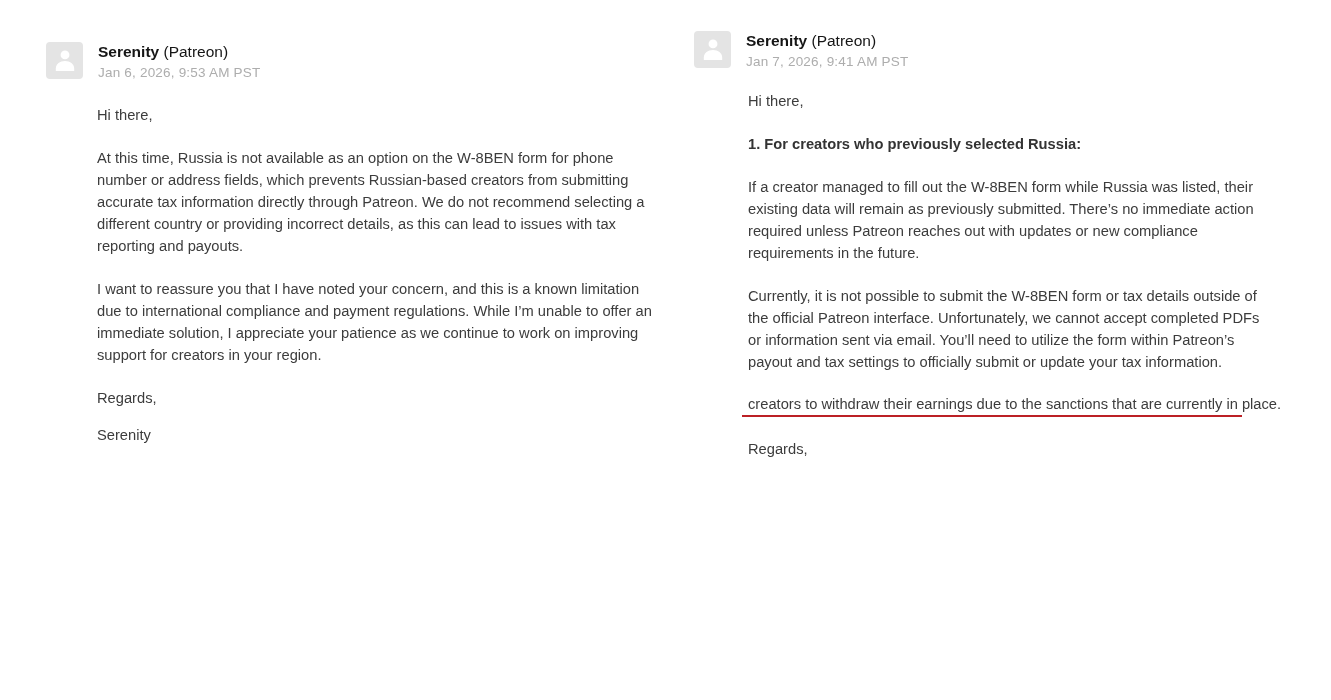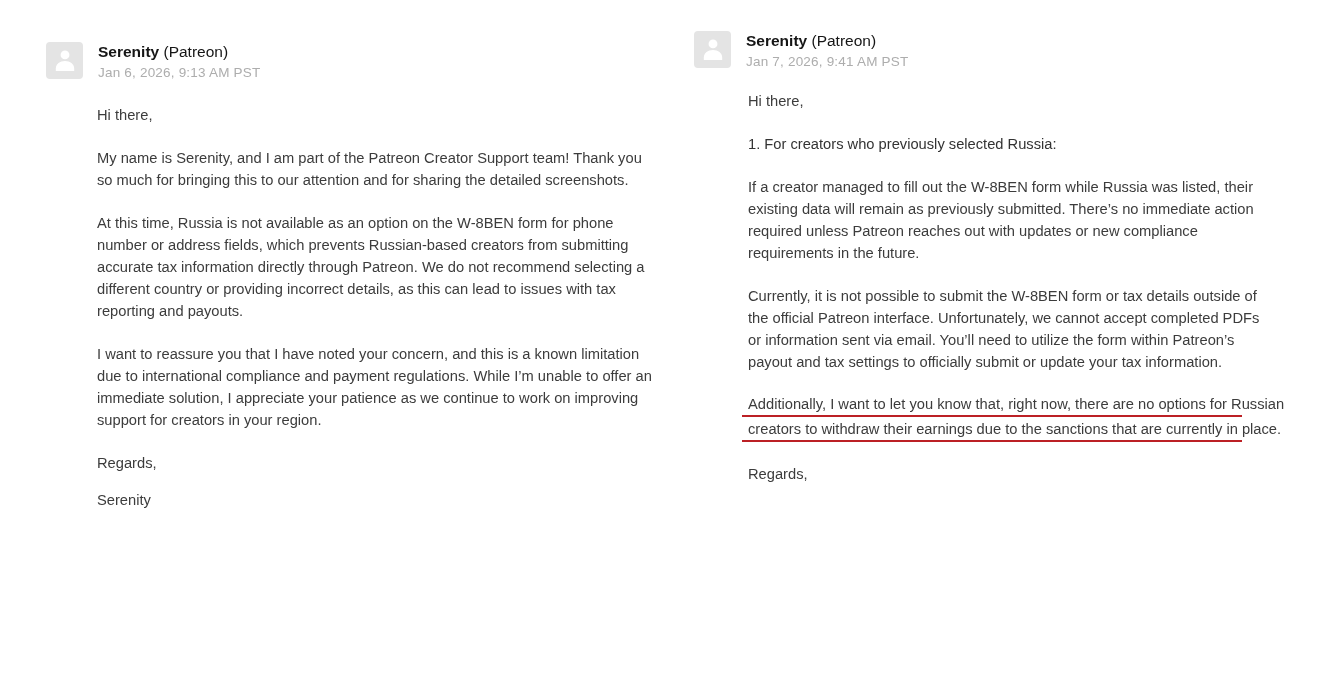--- a/index.html
+++ b/index.html
@@ -43,21 +43,21 @@
 
   .msg-body {
     color: #3c3c3c;
     font-size: 14.7px;
     line-height: 22px;
   }
   .msg-left  .msg-body { margin-left: 51px; margin-top: 24px; width: 560px; }
   .msg-right .msg-body { margin-left: 54px; margin-top: 21px; width: 520px; }
 
   .para { margin: 12px 0 21px 0; }
-  .para.heading { font-weight: 400; color: #333333; }
+  .para.heading { font-weight: 700; color: #333333; }
   .para.sig { margin-bottom: 15px; }
 
   .hl-block { margin: 0 0 21px 0; }
   .hl-line {
     box-sizing: border-box;
     width: 500px;
     white-space: nowrap;
     line-height: 20px;
     border-bottom: 2px solid #bc2025;
     padding: 0 0 1px 6px;
@@ -77,26 +77,25 @@
             <circle cx="12" cy="8.2" r="4.1" fill="#ffffff"></circle>
             <path d="M3.5 21c0-4.6 3.8-7.2 8.5-7.2s8.5 2.6 8.5 7.2v2H3.5z" fill="#ffffff"></path>
           </svg>
         </span>
       </div>
       <div class="hgroup">
         <div class="name-line">
           <span class="sender-name">Serenity</span>
           <span class="sender-org">(Patreon)</span>
         </div>
-        <div class="timestamp">Jan 6, 2026, 9:13 AM PST</div>
+        <div class="timestamp">Jan 6, 2026, 9:53 AM PST</div>
       </div>
     </div>
     <div class="msg-body">
       <p class="para">Hi there,</p>
-      <p class="para">My name is Serenity, and I am part of the Patreon Creator Support team! Thank you so much for bringing this to our attention and for sharing the detailed screenshots.</p>
       <p class="para">At this time, Russia is not available as an option on the W-8BEN form for phone number or address fields, which prevents Russian-based creators from submitting accurate tax information directly through Patreon. We do not recommend selecting a different country or providing incorrect details, as this can lead to issues with tax reporting and payouts.</p>
       <p class="para">I want to reassure you that I have noted your concern, and this is a known limitation due to international compliance and payment regulations. While I’m unable to offer an immediate solution, I appreciate your patience as we continue to work on improving support for creators in your region.</p>
       <p class="para sig">Regards,</p>
       <p class="para sig">Serenity</p>
     </div>
   </div>
 
   <div class="msg msg-right">
     <div class="msg-header">
       <div class="avatar">
@@ -114,21 +113,20 @@
         </div>
         <div class="timestamp">Jan 7, 2026, 9:41 AM PST</div>
       </div>
     </div>
     <div class="msg-body">
       <p class="para">Hi there,</p>
       <p class="para heading">1. For creators who previously selected Russia:</p>
       <p class="para">If a creator managed to fill out the W-8BEN form while Russia was listed, their existing data will remain as previously submitted. There’s no immediate action required unless Patreon reaches out with updates or new compliance requirements in the future.</p>
       <p class="para">Currently, it is not possible to submit the W-8BEN form or tax details outside of the official Patreon interface. Unfortunately, we cannot accept completed PDFs or information sent via email. You’ll need to utilize the form within Patreon’s payout and tax settings to officially submit or update your tax information.</p>
       <div class="hl-block">
-        <div class="hl-line">Additionally, I want to let you know that, right now, there are no options for Russian</div>
         <div class="hl-line">creators to withdraw their earnings due to the sanctions that are currently in place.</div>
       </div>
       <p class="para sig">Regards,</p>
 
     </div>
   </div>
 
 </div>
 
 </body></html>

